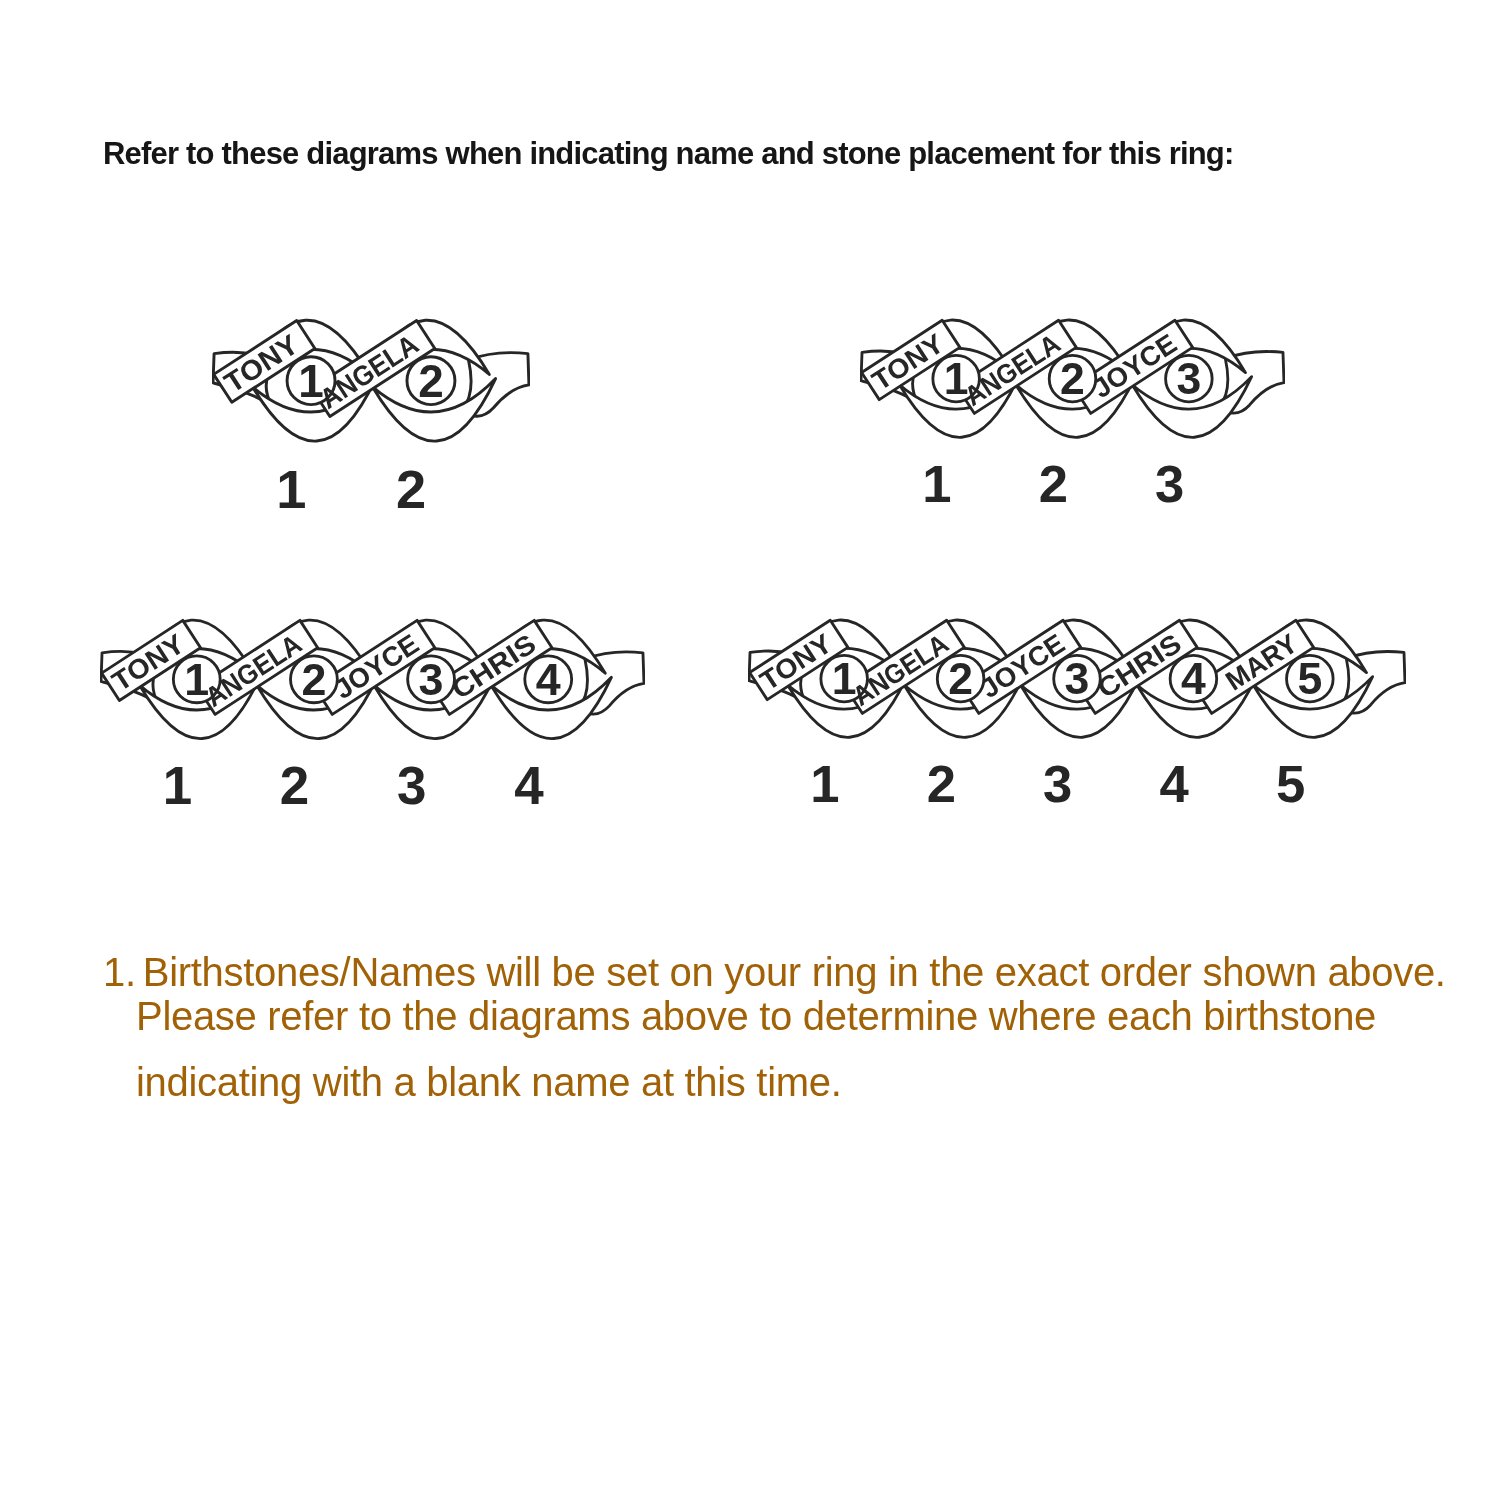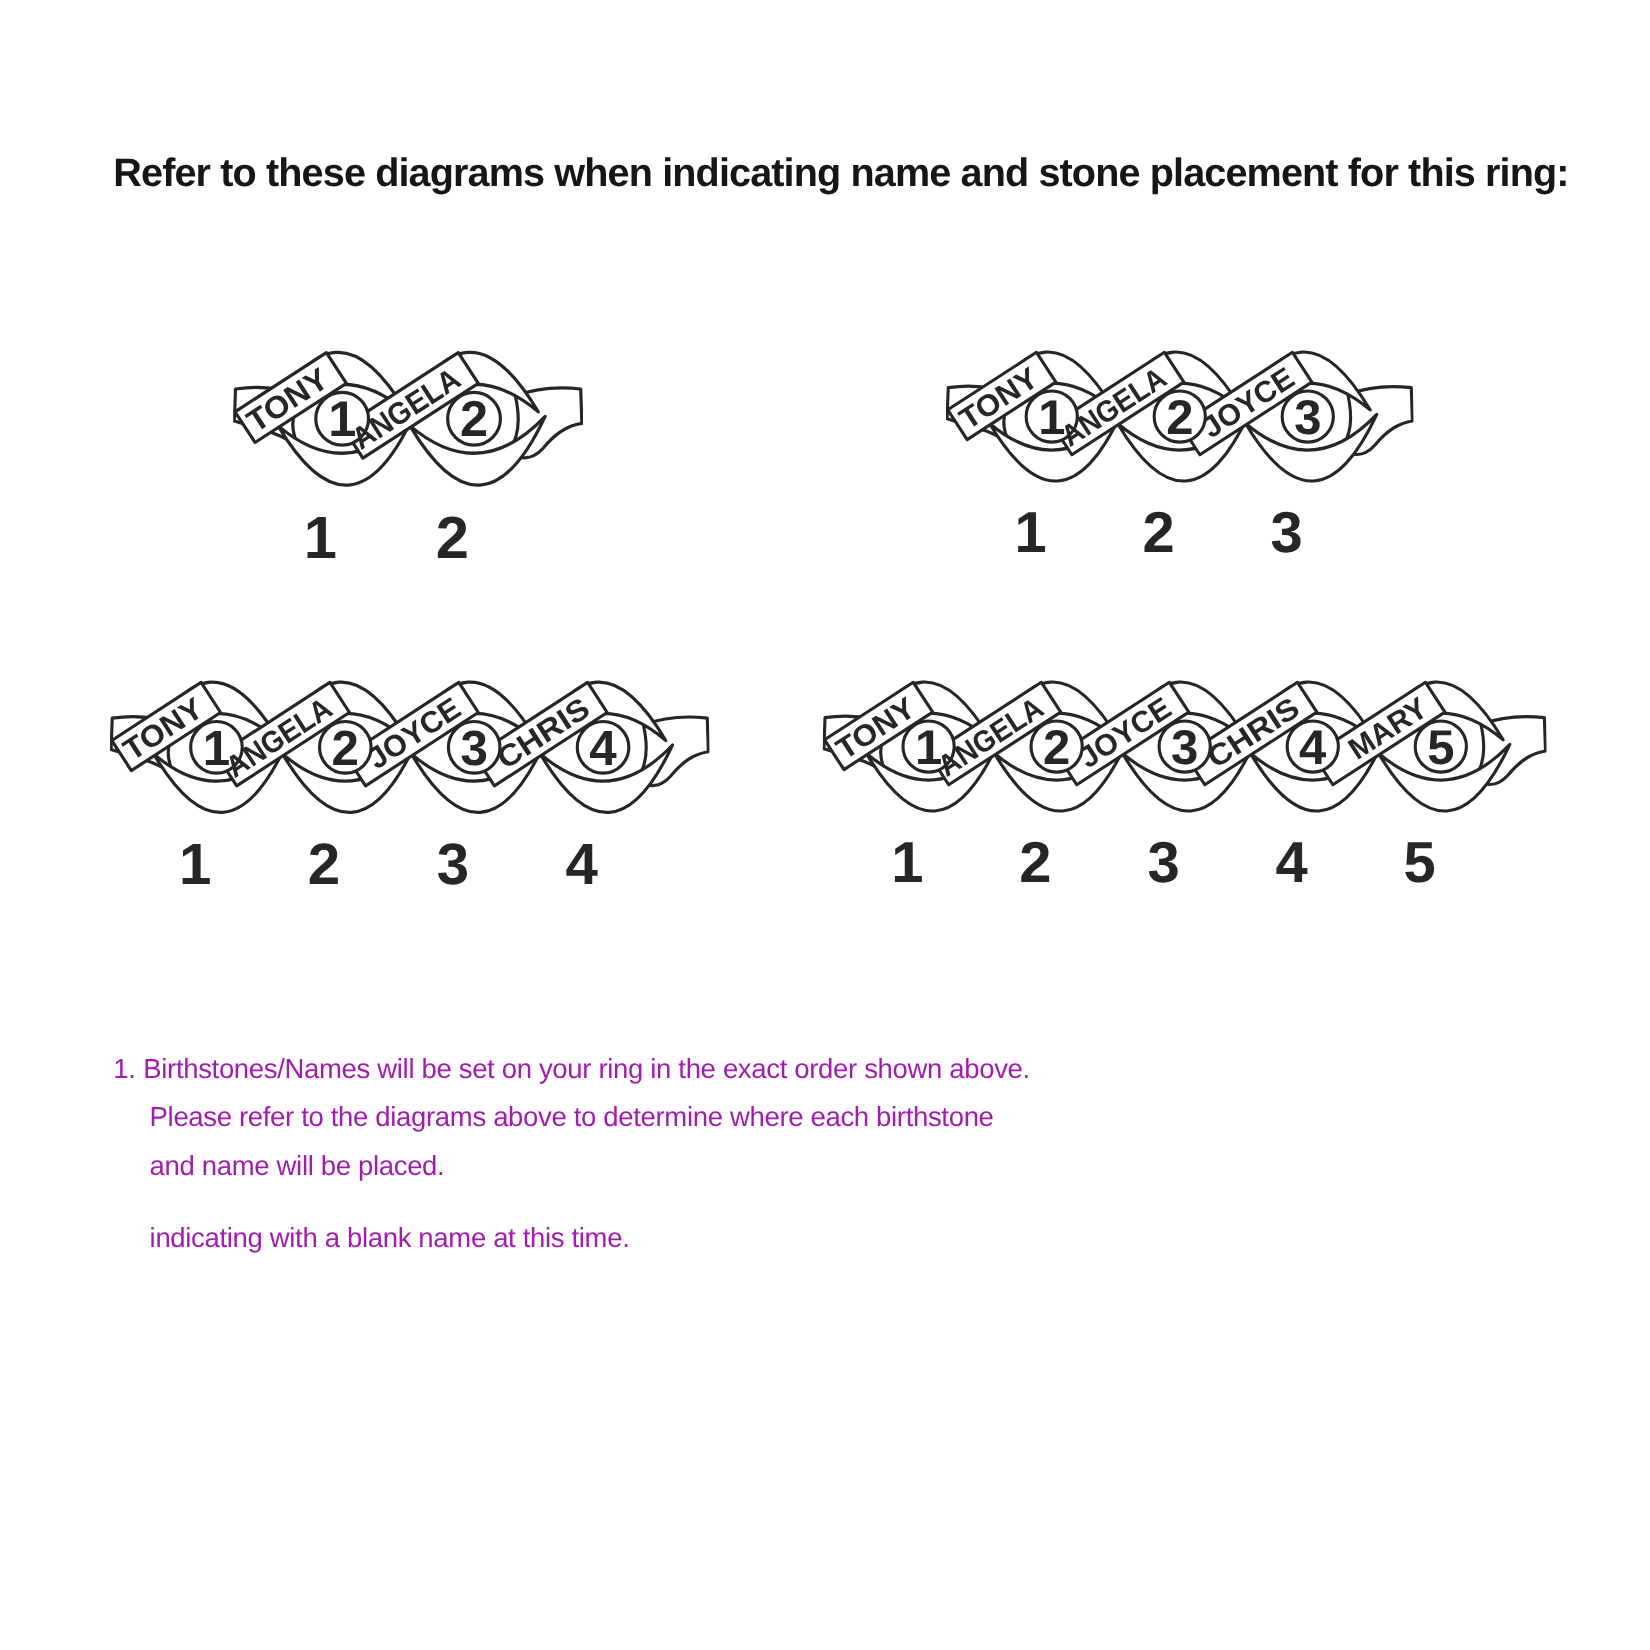--- a/index.html
+++ b/index.html
@@ -2,32 +2,32 @@
 <html><head>
 <meta charset="utf-8">
 <style>
   html,body{margin:0;padding:0;background:#ffffff;}
   .stage{
     position:relative;width:1500px;height:1500px;background:#ffffff;overflow:hidden;
     font-family:"Liberation Sans","DejaVu Sans",sans-serif;color:#1f1f1f;
   }
   .title{
     position:absolute;left:103px;top:136px;width:1350px;
-    font-size:36px;font-weight:bold;letter-spacing:-0.8px;color:#161616;
+    font-size:31px;font-weight:bold;letter-spacing:-0.8px;color:#161616;
     white-space:nowrap;
   }
   svg.diag{position:absolute;display:block;}
   svg.diag text{font-family:"Liberation Sans","DejaVu Sans",sans-serif;}
   .d1{left:212px;top:312px;width:318px;height:206px;}
   .d2{left:860px;top:312px;width:425px;height:200px;}
   .d3{left:100px;top:612px;width:545px;height:202px;}
   .d4{left:748px;top:612px;width:658px;height:200px;}
   .instructions{
     position:absolute;left:103px;top:950px;width:1360px;
-    font-size:25px;line-height:44px;letter-spacing:-0.3px;color:#a21caf;
+    font-size:40px;line-height:44px;letter-spacing:-0.3px;color:#a16207;
   }
   .instr-item{margin-bottom:22px;}
   .instr-line{white-space:nowrap;}
   .instr-line.cont{margin-left:33px;}
   .marker{display:inline-block;margin-right:7px;}
 </style>
 </head>
 <body>
 
 <div class="stage">
@@ -145,19 +145,18 @@
       <circle cx="460" cy="0" r="23" fill="#ffffff" stroke="#262626" stroke-width="2.8" stroke-linejoin="round"></circle>
       <text transform="translate(444.90936454356336 -37.85711228012022) rotate(-33)" dy="9.5" text-anchor="end" font-size="27" font-weight="bold" fill="#262626" textLength="78" lengthAdjust="spacingAndGlyphs">MARY</text>
       <text x="460" y="15.5" text-anchor="middle" font-size="44" font-weight="bold" fill="#262626">5</text>
       <text x="441" y="122" text-anchor="middle" font-size="52" font-weight="bold" fill="#262626">5</text>
     </svg>
 
   <div class="instructions">
       <div class="instr-item">
         <div class="instr-line"><span class="marker">1.</span><span>Birthstones/Names will be set on your ring in the exact order shown above.</span></div>
         <div class="instr-line cont">Please refer to the diagrams above to determine where each birthstone</div>
-        <div class="instr-line cont">and name will be placed.</div>
       </div>
       <div class="instr-item">
         <div class="instr-line cont">indicating with a blank name at this time.</div>
       </div>
     </div>
 </div>
 
 </body></html>

